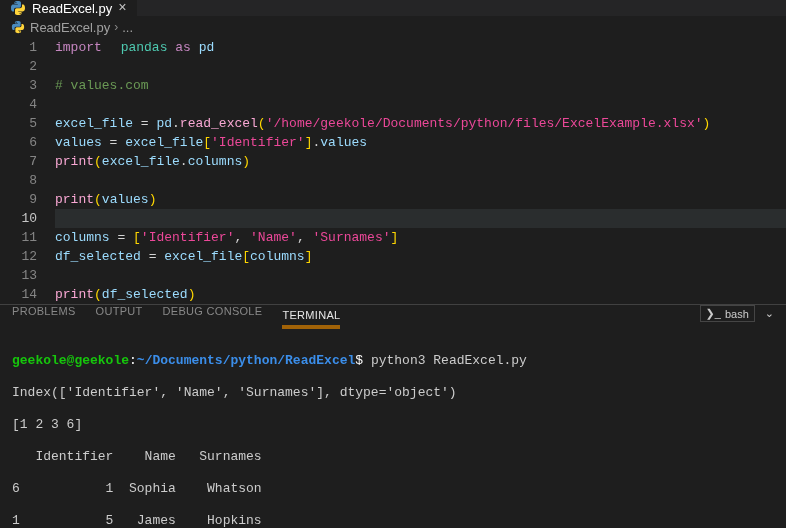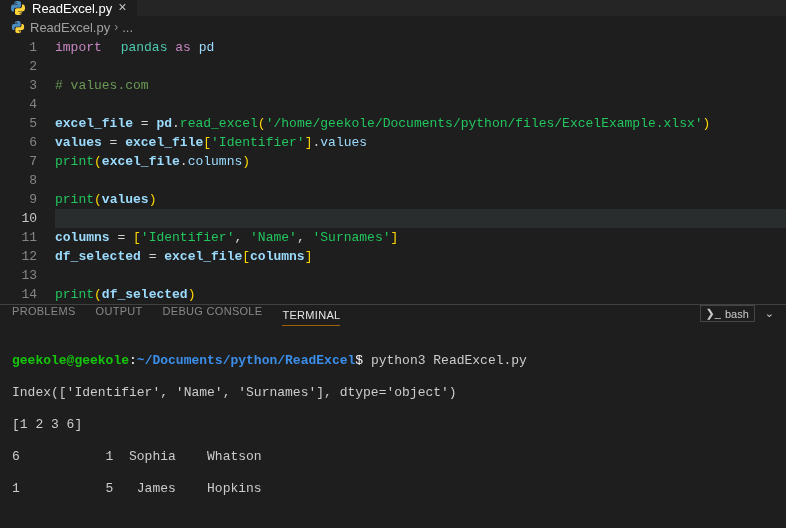--- a/index.html
+++ b/index.html
@@ -78,23 +78,23 @@
 }
 .code-line.highlight {
   background: #2a2d2e;
 }
 
 
 .kw { color: #c586c0; }         
 .mod { color: #4ec9b0; padding-left: 11px; }        
 .alias { color: #9cdcfe; }       
 .cmt { color: #6a9955; }         
-.var { color: #9cdcfe; font-weight: bold; }         
-.fn { color: #22c55e; }          
-.str { color: #22c55e; }         
+.var { color: #9cdcfe; }         
+.fn { color: #f9a8d4; }          
+.str { color: #ec4899; }         
 .punc { color: #d4d4d4; }
 .prop { color: #9cdcfe; }
 .paren { color: #ffd700; }
 
 
 .panel {
   border-top: 1px solid #414141;
   background: #1e1e1e;
   flex: 1;
   display: flex;
@@ -104,21 +104,21 @@
   display: flex;
   align-items: flex-start;
   padding: 0 12px;
   height: 32px;
   gap: 20px;
   font-family: -apple-system, 'Segoe UI', sans-serif;
   font-size: 11px;
   color: #888;
 }
 .panel-tab { cursor: pointer; letter-spacing: 0.3px; }
-.panel-tab.active { color: #e7e7e7; border-bottom: 1px solid #a16207; padding-bottom: 4px; margin-top: 4px;}
+.panel-tab.active { color: #e7e7e7; border-bottom: 4px solid #a16207; padding-bottom: 4px; margin-top: 4px;}
 
 .panel-right {
   margin-left: auto;
   display: flex;
   align-items: center;
   gap: 10px;
   color: #ccc;
 }
 .term-picker {
   display: flex;
@@ -216,19 +216,20 @@
         <span>❯_</span>
         <span>bash</span>
       </span>
       <span style="font-size:11px;">⌄</span>
     </div>
   </div>
   <div class="terminal">
 <div><span class="prompt-user">geekole@geekole</span><span class="prompt-sep">:</span><span class="prompt-path">~/Documents/python/ReadExcel</span><span class="prompt-sep">$</span><span> python3 ReadExcel.py</span></div>
 <div>Index(['Identifier', 'Name', 'Surnames'], dtype='object')</div>
 <div>[1 2 3 6]</div>
+<div>   Identifier    Name   Surnames</div>
 <div>6           1  Sophia    Whatson</div>
 <div>1           5   James    Hopkins</div>
 
 
 
   </div>
 </div>
 
 </body></html>

